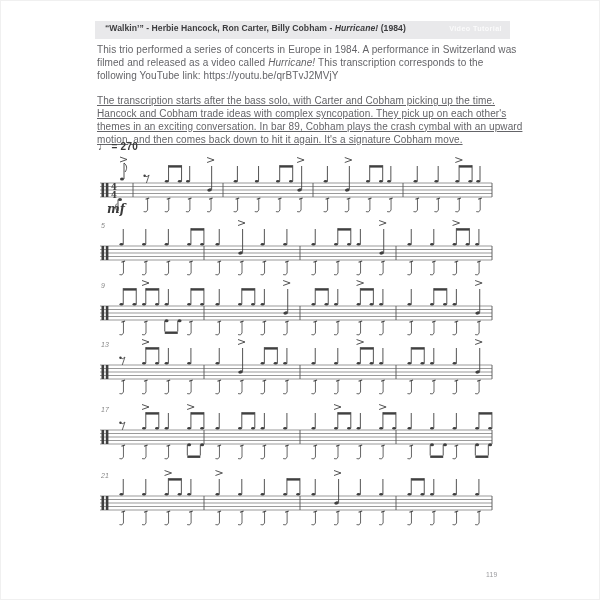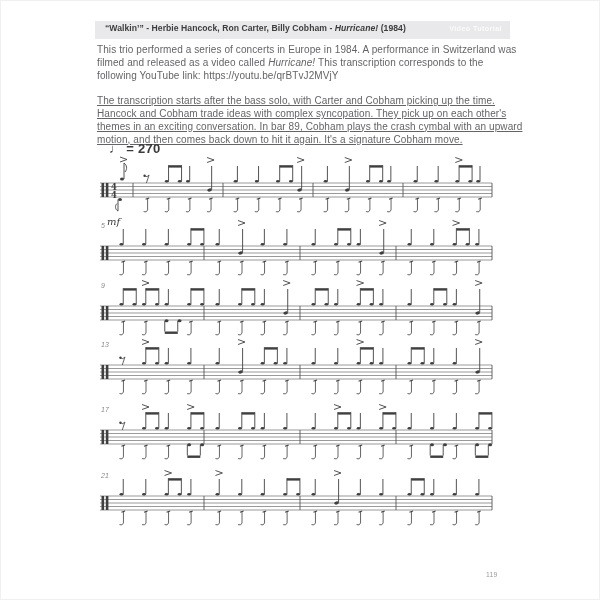--- a/index.html
+++ b/index.html
@@ -29,27 +29,27 @@
     letter-spacing:.4px; white-space:nowrap;
   }
   .para{
     position:absolute; left:97px; width:426px;
     font-size:10px; line-height:12.9px; color:var(--body-text);
     letter-spacing:.1px;
   }
   #para1{top:44px;}
   #para2{top:95px;text-decoration:underline;}
   .tempo{
-    position:absolute; left:109px; top:141px;
-    font-size:13px; font-weight:bold; color:#3a3a3a; letter-spacing:.3px;
+    position:absolute; left:98px; top:141px;
+    font-size:10px; font-weight:bold; color:#3a3a3a; letter-spacing:.3px;
   }
   .dynamic{
-    position:absolute; left:107px; top:216px;
-    font-family:"DejaVu Serif", serif; font-style:italic; font-weight:normal;
-    font-size:10px; color:#3a3a3a;
+    position:absolute; left:107px; top:202px;
+    font-family:"DejaVu Serif", serif; font-style:italic; font-weight:bold;
+    font-size:12px; color:#3a3a3a;
   }
   .staff-system{position:absolute; left:100px; width:400px; height:64px;}
   .staff-system svg{display:block;}
   .page-number{
     position:absolute; left:486px; top:571px; width:30px;
     font-size:6.8px; color:var(--page-number); letter-spacing:.2px;
   }
 </style>
 </head>
 <body>

